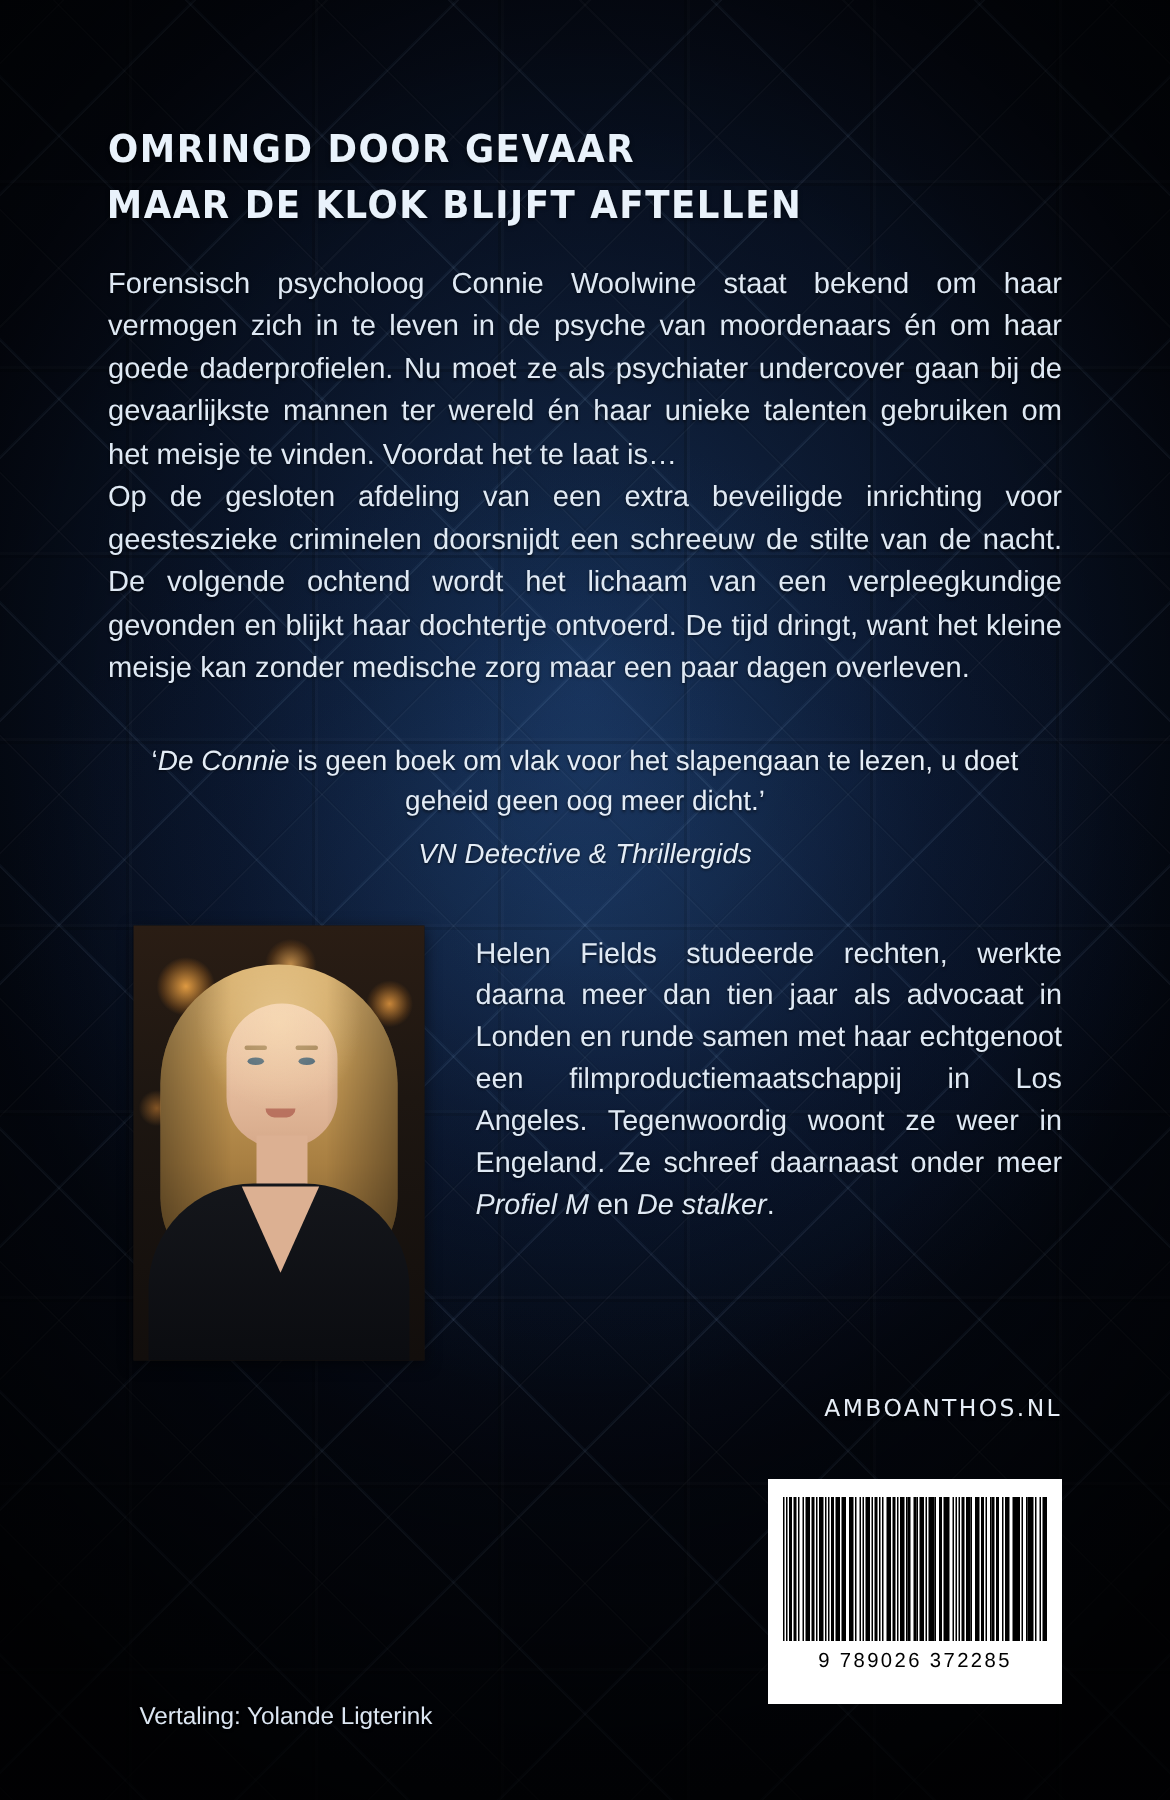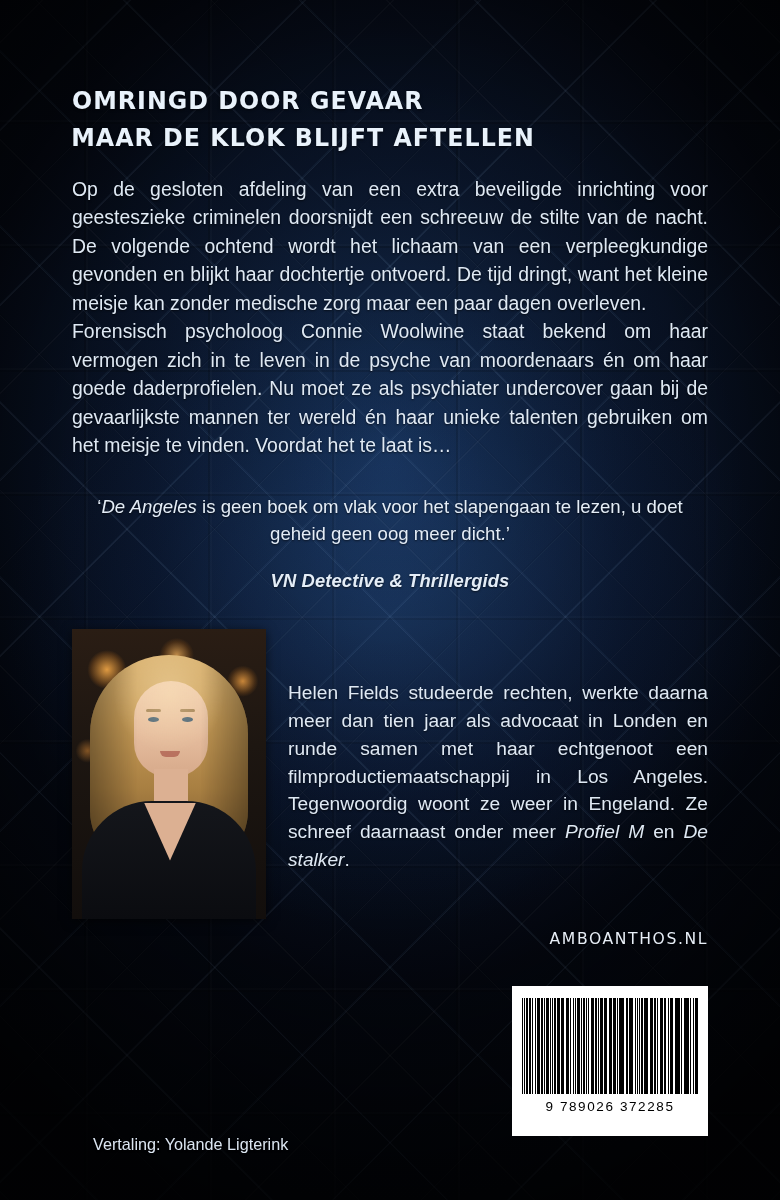--- a/index.html
+++ b/index.html
@@ -122,32 +122,33 @@
     margin-top: 34px;
     text-align: center;
     color: #e4edf7;
     font-size: 18.6px;
     line-height: 1.45;
     text-shadow: 0 1px 2px rgba(0,0,0,0.6);
   }
   .quote em { font-style: italic; }
   .quote .src {
     display: block;
-    margin-top: 20px;
-    font-weight: 700;
+    margin-top: 8px;
+    font-weight: 400;
     font-style: italic;
     font-size: 18.4px;
     letter-spacing: 0.1px;
   }
 
   .bio-row {
     margin-top: 34px;
     display: flex;
-    align-items: center;
-    gap: 22px;
+    align-items: flex-start;
+    gap: 34px;
+    margin-left: 17px;
   }
 
   .author-photo {
     position: relative;
     width: 194px;
     height: 290px;
     flex: 0 0 194px;
     overflow: hidden;
     background: #1a1410;
     box-shadow: 0 2px 10px rgba(0,0,0,0.6);
@@ -281,26 +282,26 @@
   <div class="vignette"></div>
 
   <div class="content">
 
     <div class="headline">
       <span class="l1">OMRINGD DOOR GEVAAR</span>
       <span class="l2">MAAR DE KLOK BLIJFT AFTELLEN</span>
     </div>
 
     <div class="blurb">
+      <p>Forensisch psycholoog Connie Woolwine staat bekend om haar vermogen zich in te leven in de psyche van moordenaars én om haar goede daderprofielen. Nu moet ze als psychiater undercover gaan bij de gevaarlijkste mannen ter wereld én haar unieke talenten gebruiken om het meisje te vinden. Voordat het te laat is…</p>
       <p>Op de gesloten afdeling van een extra beveiligde inrichting voor geesteszieke criminelen doorsnijdt een schreeuw de stilte van de nacht. De volgende ochtend wordt het lichaam van een verpleegkundige gevonden en blijkt haar dochtertje ontvoerd. De tijd dringt, want het kleine meisje kan zonder medische zorg maar een paar dagen overleven.</p>
-      <p>Forensisch psycholoog Connie Woolwine staat bekend om haar vermogen zich in te leven in de psyche van moordenaars én om haar goede daderprofielen. Nu moet ze als psychiater undercover gaan bij de gevaarlijkste mannen ter wereld én haar unieke talenten gebruiken om het meisje te vinden. Voordat het te laat is…</p>
     </div>
 
     <div class="quote">
-      <span>‘</span><em>De Angeles</em><span> is geen boek om vlak voor het slapengaan te lezen, u doet geheid geen oog meer dicht.’</span>
+      <span>‘</span><em>De Connie</em><span> is geen boek om vlak voor het slapengaan te lezen, u doet geheid geen oog meer dicht.’</span>
       <span class="src">VN Detective &amp; Thrillergids</span>
     </div>
 
     <div class="bio-row">
 
       <div class="author-photo">
         <div class="ph-bg"></div>
         <div class="ph-hair"></div>
         <div class="ph-face"></div>
         <div class="ph-brow l"></div>

